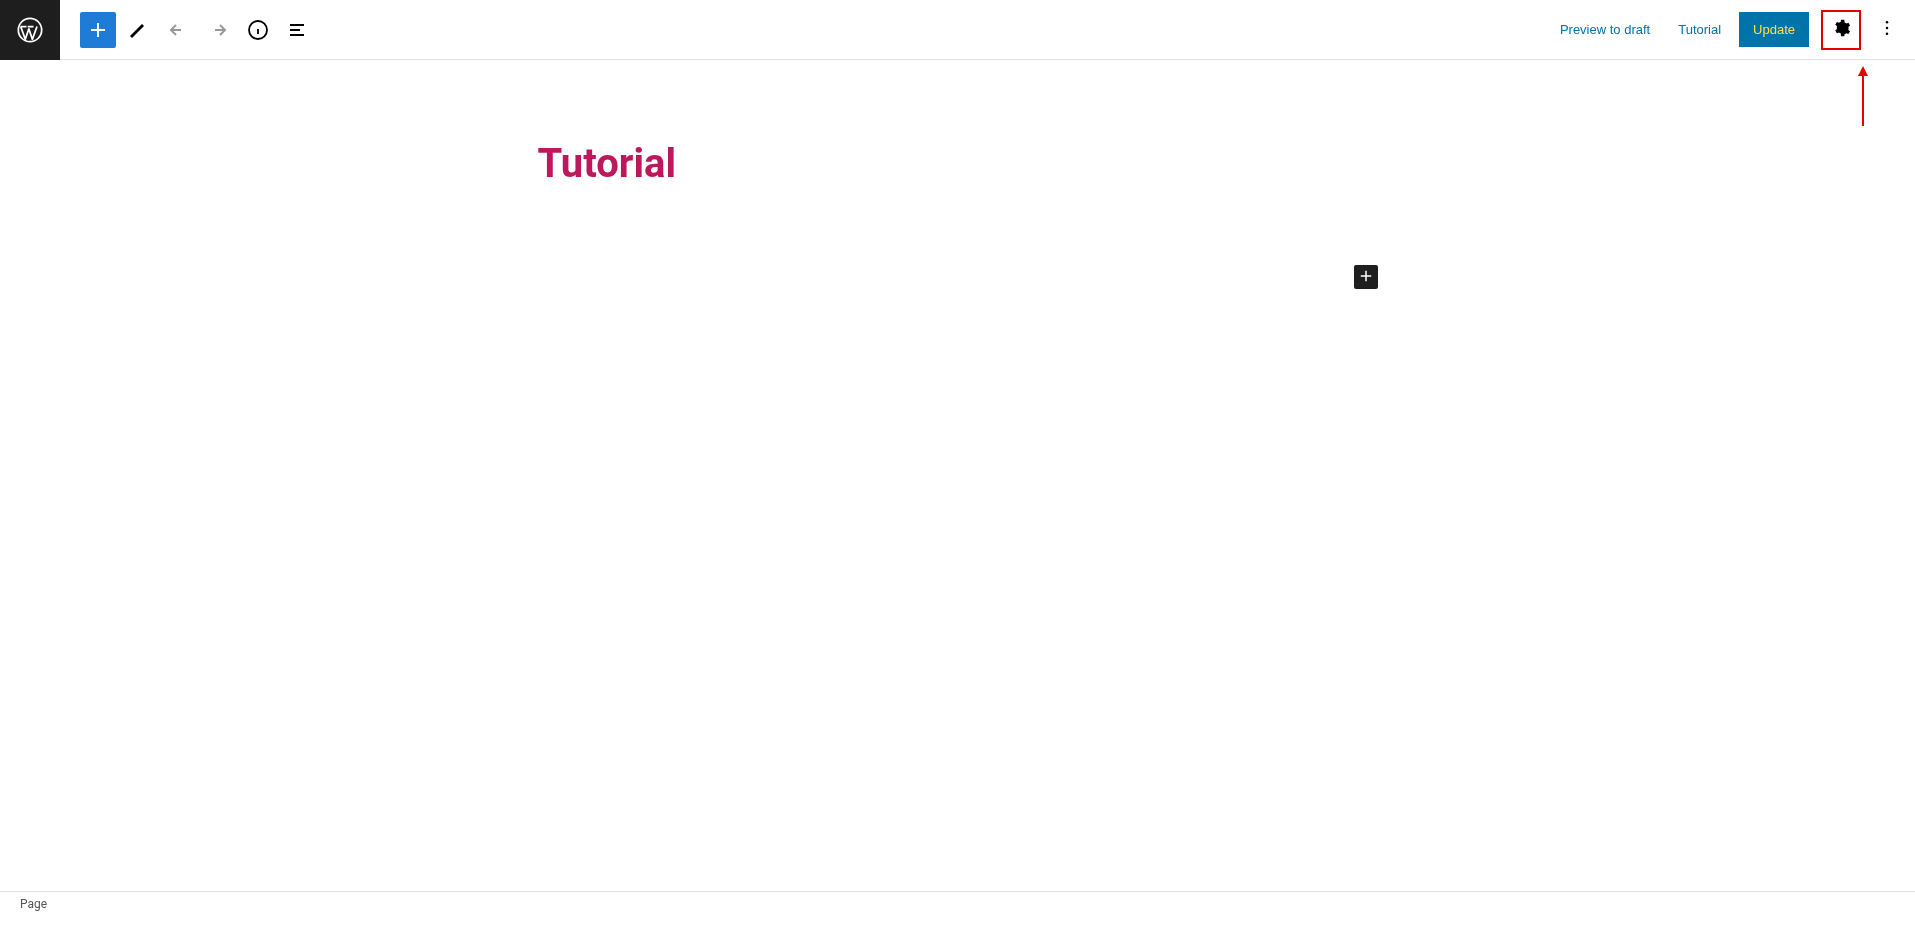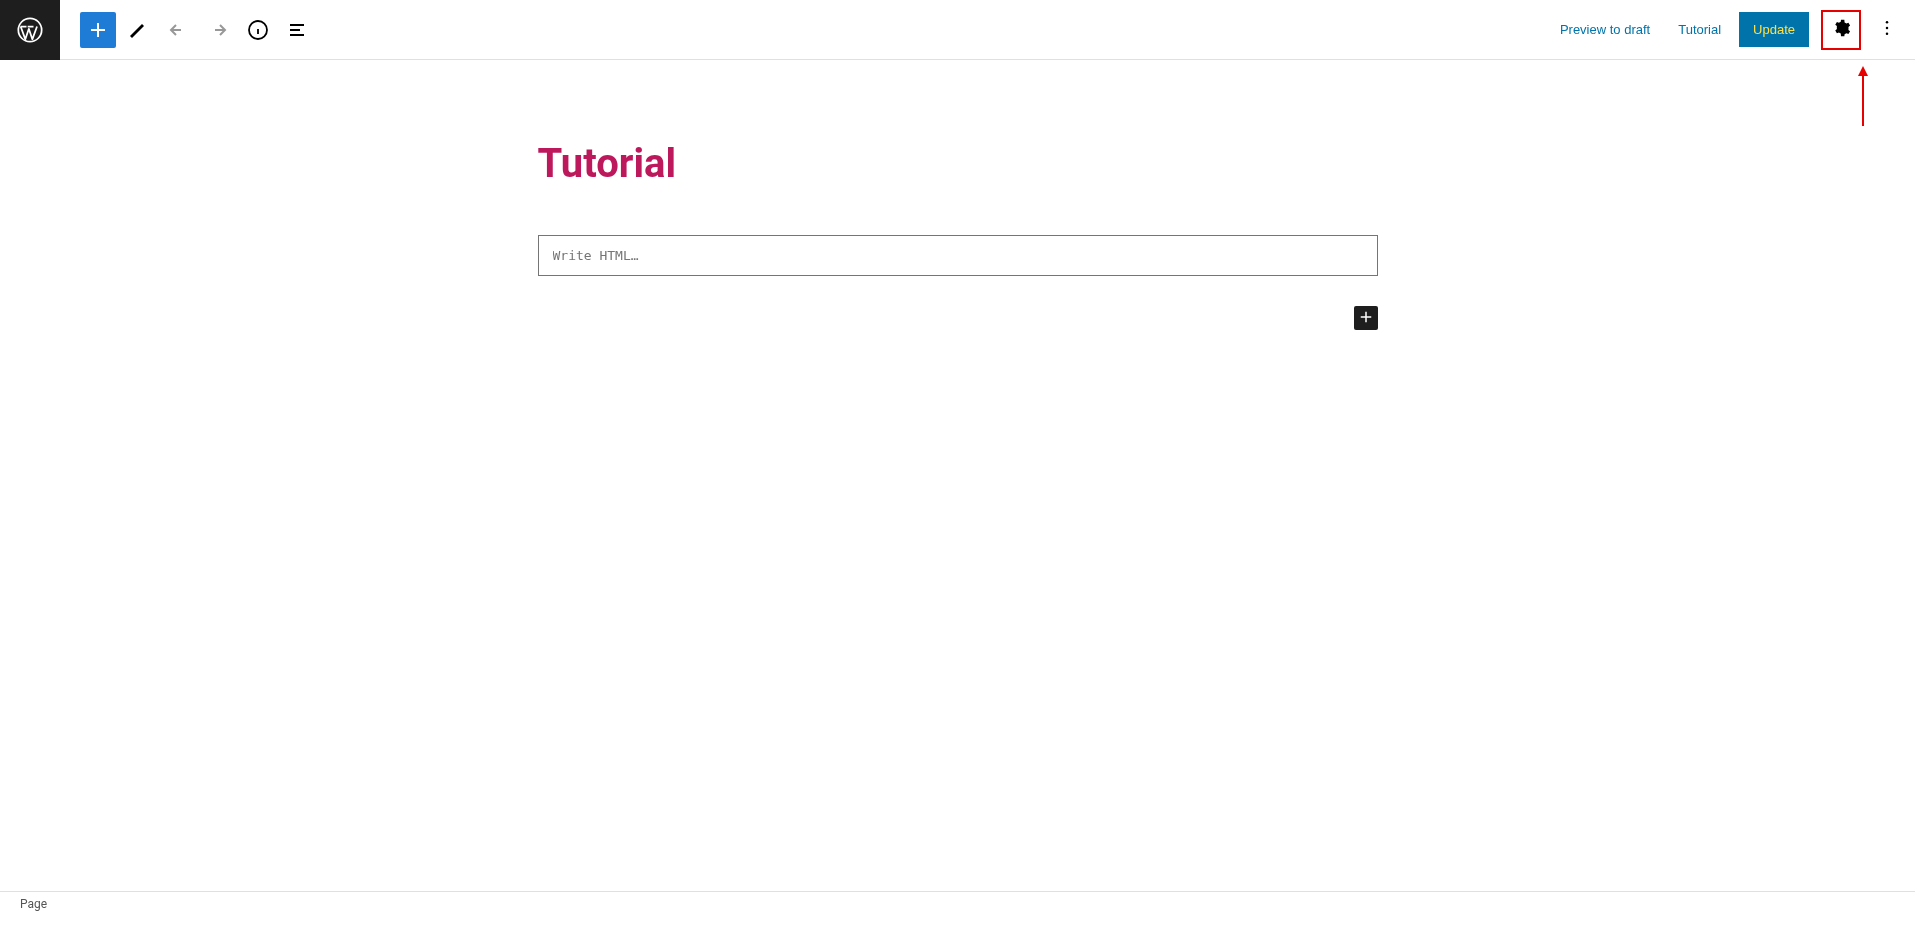--- a/index.html
+++ b/index.html
@@ -248,21 +248,20 @@
 <div class="annotation-arrow">
   <svg width="16" height="60" viewBox="0 0 16 60">
       <line x1="8" y1="60" x2="8" y2="6" stroke="#e60000" stroke-width="2"></line>
       <polygon points="8,0 3,10 13,10" fill="#e60000"></polygon>
     </svg>
 </div>
 
 <div class="editor-canvas">
   <div class="editor-inner">
     <h1 class="page-title">Tutorial</h1>
-    <input type="text" class="html-block" placeholder="Write HTML…" style="">
     <button class="add-after-btn">
       <span>
         <svg viewBox="0 0 24 24" width="18" height="18" fill="currentColor">
             <path d="M11 5h2v6h6v2h-6v6h-2v-6H5v-2h6z"></path>
           </svg>
       </span>
     </button>
   </div>
 </div>
 

